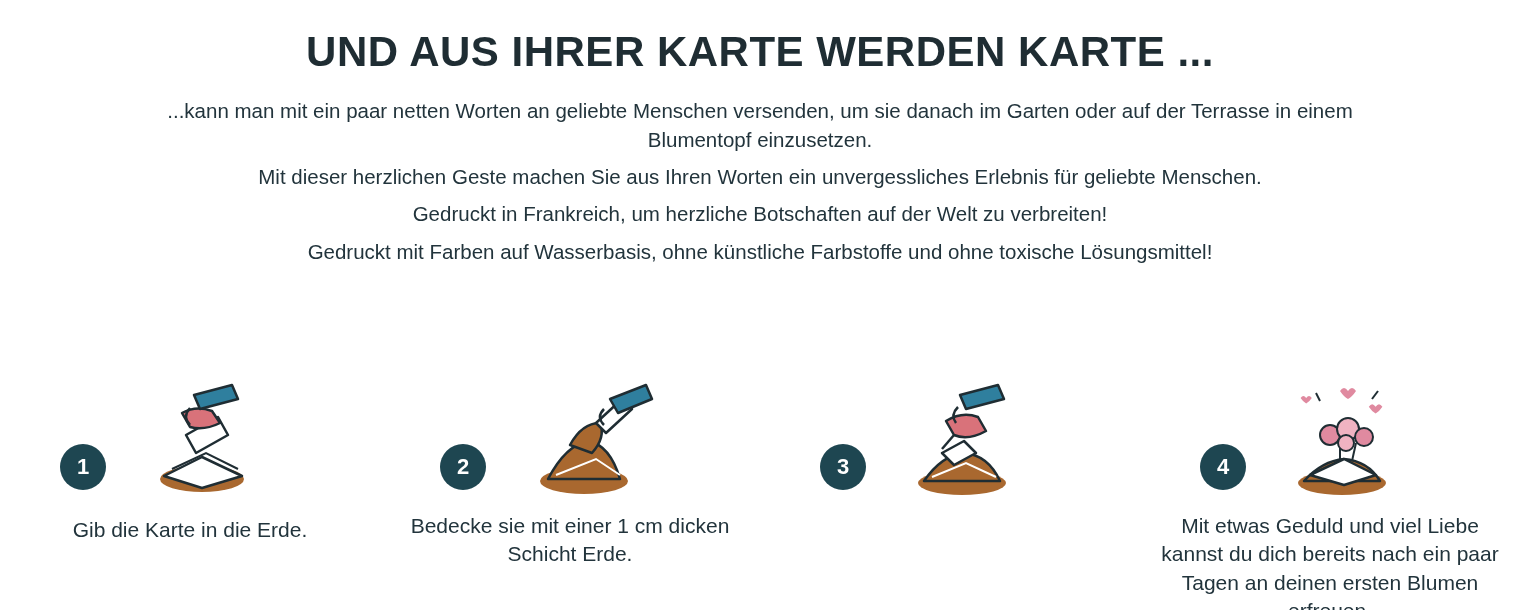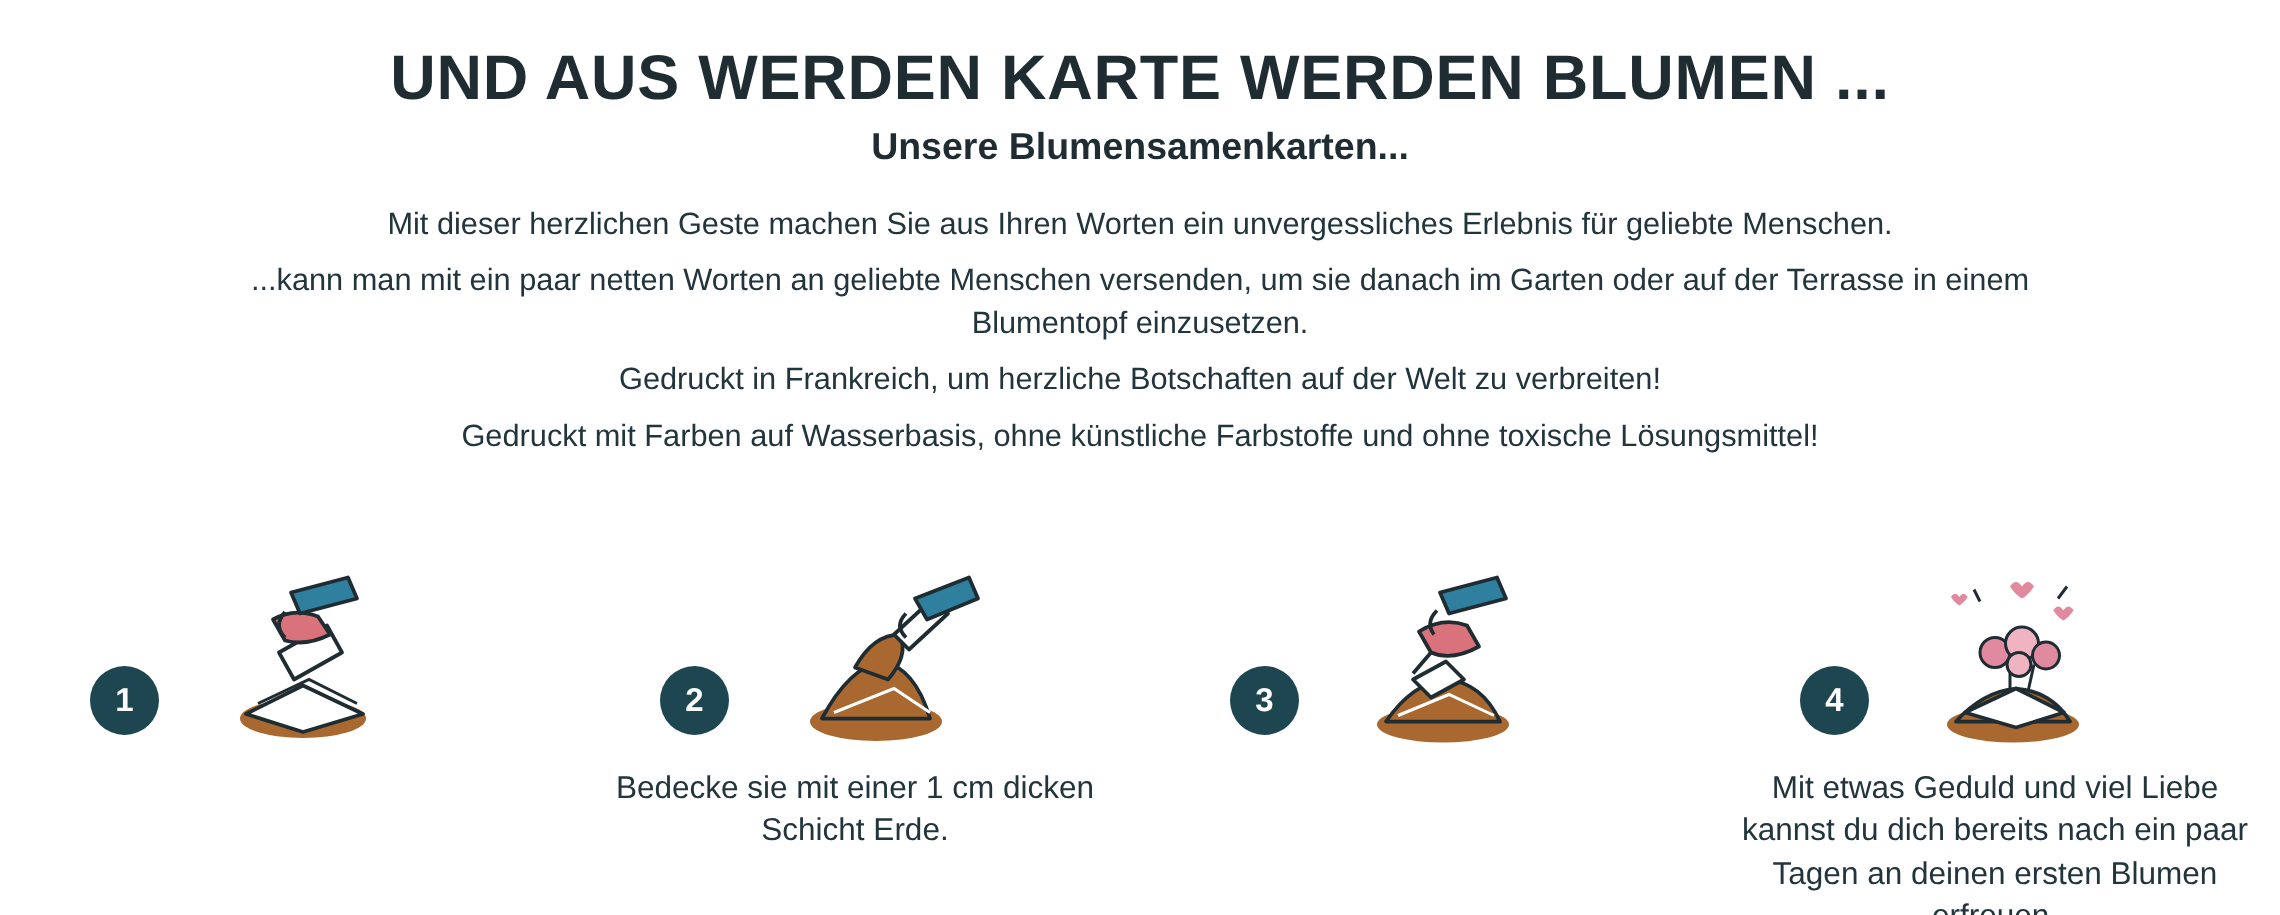--- a/index.html
+++ b/index.html
@@ -104,45 +104,45 @@
     max-width: 360px;
   }
   .step-1 .step-caption { margin-top: 18px; }
   .step-4 .step-caption { max-width: 355px; }
 </style>
 </head>
 <body>
 
 <div class="page">
 
-  <h1 class="headline">UND AUS WERDEN KARTE WERDEN BLUMEN ...</h1>
-  <h2 class="subheadline">Unsere Blumensamenkarten...</h2>
+  <h1 class="headline">UND AUS IHRER KARTE WERDEN KARTE ...</h1>
 
   <div class="paragraphs">
+    <p>...kann man mit ein paar netten Worten an geliebte Menschen versenden, um sie danach im Garten oder auf der Terrasse in einem Blumentopf einzusetzen.</p>
     <p>Mit dieser herzlichen Geste machen Sie aus Ihren Worten ein unvergessliches Erlebnis für geliebte Menschen.</p>
-    <p>...kann man mit ein paar netten Worten an geliebte Menschen versenden, um sie danach im Garten oder auf der Terrasse in einem Blumentopf einzusetzen.</p>
     <p>Gedruckt in Frankreich, um herzliche Botschaften auf der Welt zu verbreiten!</p>
     <p>Gedruckt mit Farben auf Wasserbasis, ohne künstliche Farbstoffe und ohne toxische Lösungsmittel!</p>
   </div>
 
   <div class="steps">
 
     <div class="step step-1">
       <div class="step-visual">
         <div class="badge">1</div>
         <svg class="art" viewBox="0 0 160 115">
           <ellipse cx="82" cy="96" rx="42" ry="13" fill="#a9682f"></ellipse>
           <path d="M44 93 L82 74 L122 93 L82 105 Z" fill="#ffffff" stroke="#1f2d33" stroke-width="2.5" stroke-linejoin="round"></path>
           <path d="M52 86 L86 70 L118 86" fill="none" stroke="#1f2d33" stroke-width="2"></path>
           <path d="M66 52 L98 34 L108 52 L76 70 Z" fill="#ffffff" stroke="#1f2d33" stroke-width="2.5" stroke-linejoin="round"></path>
           <path d="M62 30 Q76 22 92 28 L100 40 Q84 48 70 44 Z" fill="#d9727a" stroke="#1f2d33" stroke-width="2.5" stroke-linejoin="round"></path>
           <path d="M74 12 L112 2 L118 16 L80 26 Z" fill="#2f7f9e" stroke="#1f2d33" stroke-width="2.5" stroke-linejoin="round"></path>
           <path d="M70 25 Q62 34 70 42" fill="none" stroke="#1f2d33" stroke-width="2.5"></path>
         </svg>
       </div>
+      <div class="step-caption">Gib die Karte in die Erde.</div>
     </div>
 
     <div class="step step-2">
       <div class="step-visual">
         <div class="badge">2</div>
         <svg class="art" viewBox="0 0 160 115">
           <ellipse cx="84" cy="98" rx="44" ry="13" fill="#a9682f"></ellipse>
           <path d="M48 96 Q66 62 88 58 Q110 62 120 96 Z" fill="#a9682f" stroke="#1f2d33" stroke-width="2.5" stroke-linejoin="round"></path>
           <path d="M56 92 L96 76 L120 92" fill="none" stroke="#ffffff" stroke-width="2"></path>
           <path d="M70 62 Q82 40 100 40 Q106 54 92 70 Z" fill="#a9682f" stroke="#1f2d33" stroke-width="2.5" stroke-linejoin="round"></path>

